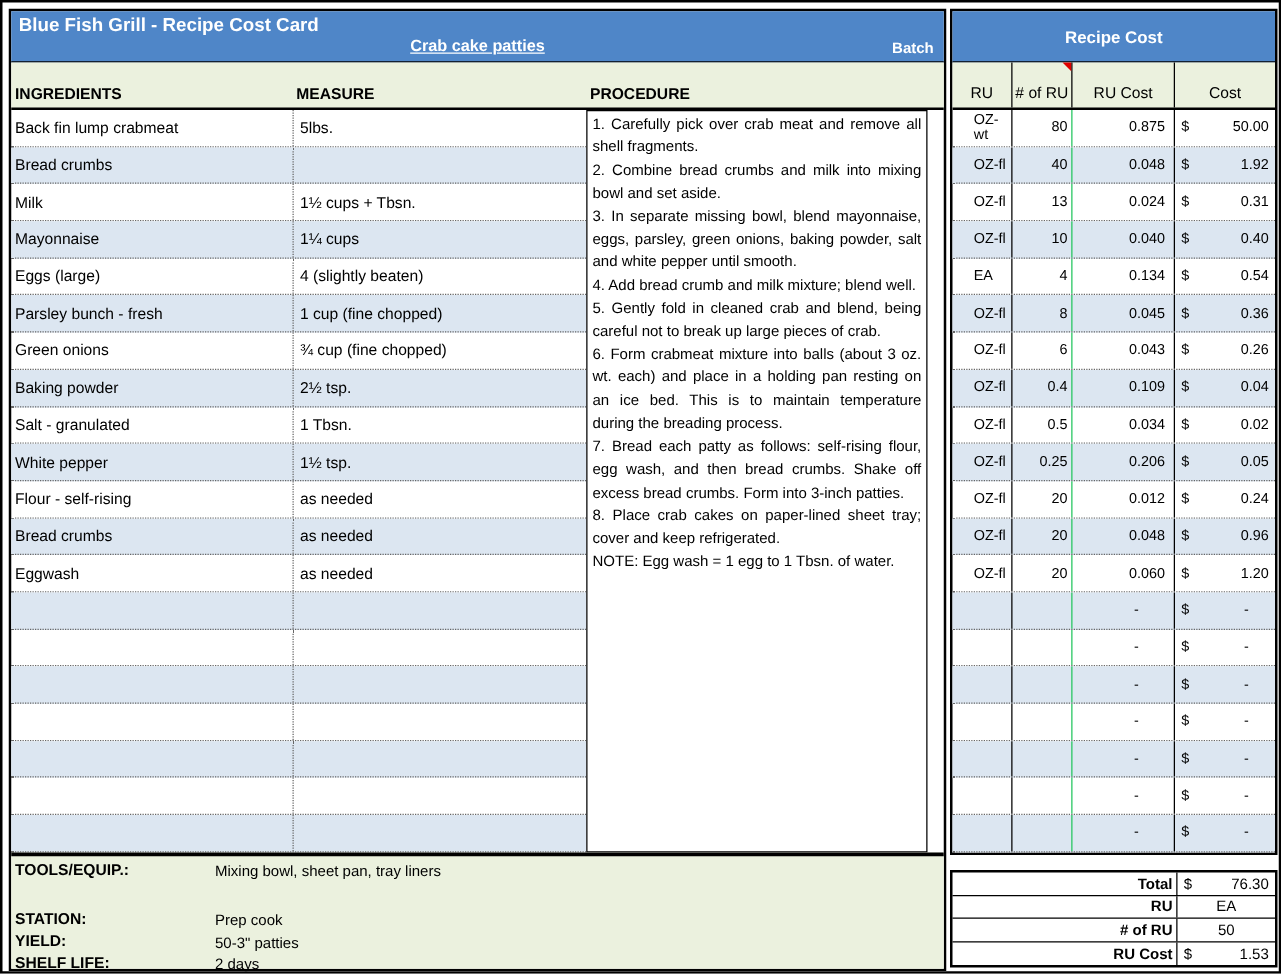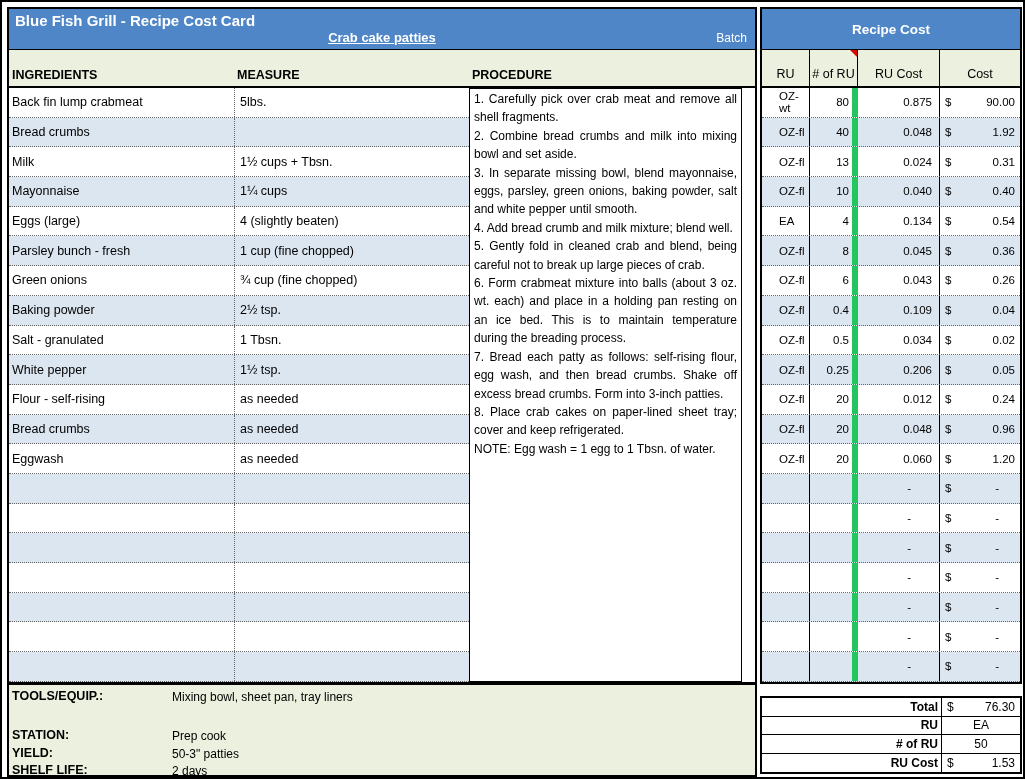--- a/index.html
+++ b/index.html
@@ -9,21 +9,21 @@
     font-family:"Liberation Sans","DejaVu Sans",sans-serif; color:#000;
   }
   
   .left-panel { position:absolute; left:5px; top:5px; width:750px; height:770px;
     border:2px solid #000; box-sizing:border-box; background:#fff; }
   .lp-header { position:relative; height:41px; background:var(--blue,#4f86c8);
     border-bottom:1px solid #000; box-sizing:border-box; }
   .lp-title { position:absolute; left:6px; top:3px; font-size:15px; font-weight:bold; color:#fff; }
   .lp-subrow { position:absolute; left:0; right:0; bottom:3px; text-align:center; }
   .lp-subtitle { font-size:13px; font-weight:bold; color:#fff; text-decoration:underline; }
-  .lp-batch { position:absolute; right:8px; bottom:1px; font-size:12px; font-weight:normal; color:#fff; }
+  .lp-batch { position:absolute; right:8px; bottom:1px; font-size:12px; font-weight:bold; color:#fff; }
   .lp-colhead { position:relative; height:38px; background:var(--green,#ebf1de);
     border-bottom:2px solid #000; box-sizing:border-box; }
   .lp-colhead span { position:absolute; bottom:4px; font-size:12.5px; font-weight:bold; }
   .lbl-ing { left:3px; } .lbl-mea { left:228px; } .lbl-proc { left:463px; }
   .lp-rows { position:relative; width:460px; height:594px; }
   .ing-row { height:29.7px; box-sizing:border-box; border-bottom:1px dotted #666; display:flex; }
   .ing-row.alt { background:var(--rowblue,#dce6f1); }
   .cell-name { width:226px; box-sizing:border-box; border-right:1px dotted #666;
     display:flex; align-items:center; padding-left:3px; font-size:12.5px; }
   .cell-measure { flex:1; display:flex; align-items:center; padding-left:5px; font-size:12.5px; }
@@ -47,21 +47,21 @@
     justify-content:center; padding-bottom:5px; font-size:12.5px; }
   .hc:not(:last-child) { border-right:1px solid #000; }
   .w-ru { width:48px; } .w-num { width:48px; } .w-rucost { width:82px; } .w-cost { flex:1; }
   .comment-tri { position:absolute; top:0; right:0; width:0; height:0;
     border-top:7px solid var(--red,#e00000); border-left:7px solid transparent; }
   .cost-row { display:flex; height:29.7px; box-sizing:border-box;
     border-bottom:1px dotted #666; font-size:11.5px; }
   .cost-row.alt { background:var(--rowblue,#dce6f1); }
   .cc { box-sizing:border-box; display:flex; align-items:center; }
   .cc-ru { width:48px; padding-left:17px; border-right:1px solid #000; }
-  .cc-num { width:48px; justify-content:flex-end; padding-right:3px; border-right:6px solid #22c55e; }
+  .cc-num { width:48px; justify-content:flex-end; padding-right:3px; border-right:1px solid #22c55e; }
   .cc-rucost { width:82px; justify-content:flex-end; padding-right:7px; border-right:1px solid #000; }
   .cc-rucost.dash { padding-right:28px; }
   .cc-cost { flex:1; justify-content:space-between; padding:0 5px; }
   .cc-cost .val.dash { padding-right:16px; }
   
   .summary { position:absolute; left:758px; top:694px; width:262px;
     border:2px solid #000; box-sizing:border-box; background:#fff; }
   .sum-row { display:flex; height:18.5px; box-sizing:border-box; font-size:12px; }
   .sum-row:not(:last-child) { border-bottom:1px solid #000; }
   .sum-label { flex:1; display:flex; align-items:center; justify-content:flex-end;
@@ -203,21 +203,21 @@
       <div class="hc w-rucost">RU Cost</div>
       <div class="hc w-cost">Cost</div>
     </div>
     <div id="cost-rows">
         <div class="cost-row">
           <div class="cc cc-ru">OZ-wt</div>
           <div class="cc cc-num">80</div>
           <div class="cc cc-rucost">0.875</div>
           <div class="cc cc-cost">
             <span>$</span>
-            <span class="val">90.00</span>
+            <span class="val">50.00</span>
           </div>
         </div>
         <div class="cost-row alt">
           <div class="cc cc-ru">OZ-fl</div>
           <div class="cc cc-num">40</div>
           <div class="cc cc-rucost">0.048</div>
           <div class="cc cc-cost">
             <span>$</span>
             <span class="val">1.92</span>
           </div>

